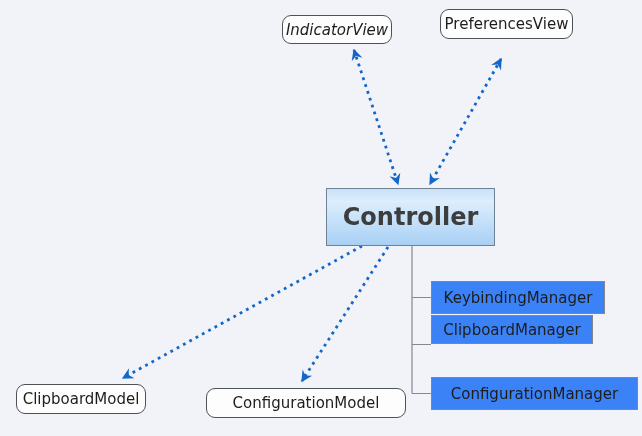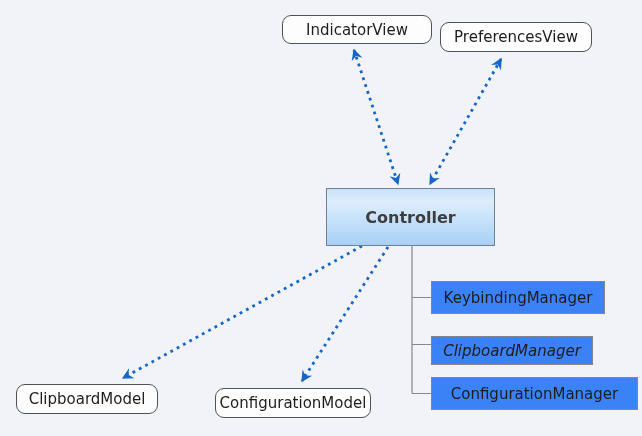--- a/index.html
+++ b/index.html
@@ -42,32 +42,32 @@
     border-radius: 9px;
   }
   .node.plain {
     border: 1px solid #83878c;
     background: #3b82f6;
   }
   .node.controller {
     background: linear-gradient(180deg, #c9e1f8 0%, #ddeefd 22%, #a8d0f5 100%);
     border: 1px solid #6e8294;
     color: #3d3d3d;
-    font-size: 16px;
+    font-size: 24px;
     font-weight: bold;
   }
   
-  #n-indicator      { left: 282px; top: 15px;  width: 150px; height: 29px; }
-  #n-preferences    { left: 440px; top: 22px;  width: 152px; height: 30px; }
+  #n-indicator      { left: 282px; top: 15px;  width: 110px; height: 29px; font-style: italic; }
+  #n-preferences    { left: 440px; top: 9px;  width: 133px; height: 30px; }
   #n-controller     { left: 326px; top: 188px; width: 169px; height: 58px; }
   #n-keybinding     { left: 431px; top: 281px; width: 174px; height: 33px; }
-  #n-clipboard-mgr  { left: 431px; top: 336px; width: 162px; height: 29px; font-style: italic; }
+  #n-clipboard-mgr  { left: 431px; top: 315px; width: 162px; height: 29px; }
   #n-config-mgr     { left: 431px; top: 377px; width: 207px; height: 33px; }
-  #n-clipboard-mod  { left: 16px;  top: 384px; width: 142px; height: 30px; }
-  #n-config-mod     { left: 215px; top: 388px; width: 156px; height: 30px; }
+  #n-clipboard-mod  { left: 16px;  top: 384px; width: 130px; height: 30px; }
+  #n-config-mod     { left: 206px; top: 388px; width: 200px; height: 30px; }
 </style>
 </head>
 <body>
 
 <div class="canvas">
 
   <svg class="edges" viewBox="0 0 642 436" xmlns="http://www.w3.org/2000/svg">
     <defs>
       <marker id="arrowhead" viewBox="0 0 10 10" refX="8.5" refY="5" markerWidth="4.4" markerHeight="4.4" orient="auto-start-reverse">
         <path d="M0.4,0.4 L9.6,5 L0.4,9.6 L3.3,5 Z" fill="#1467c8"></path>

